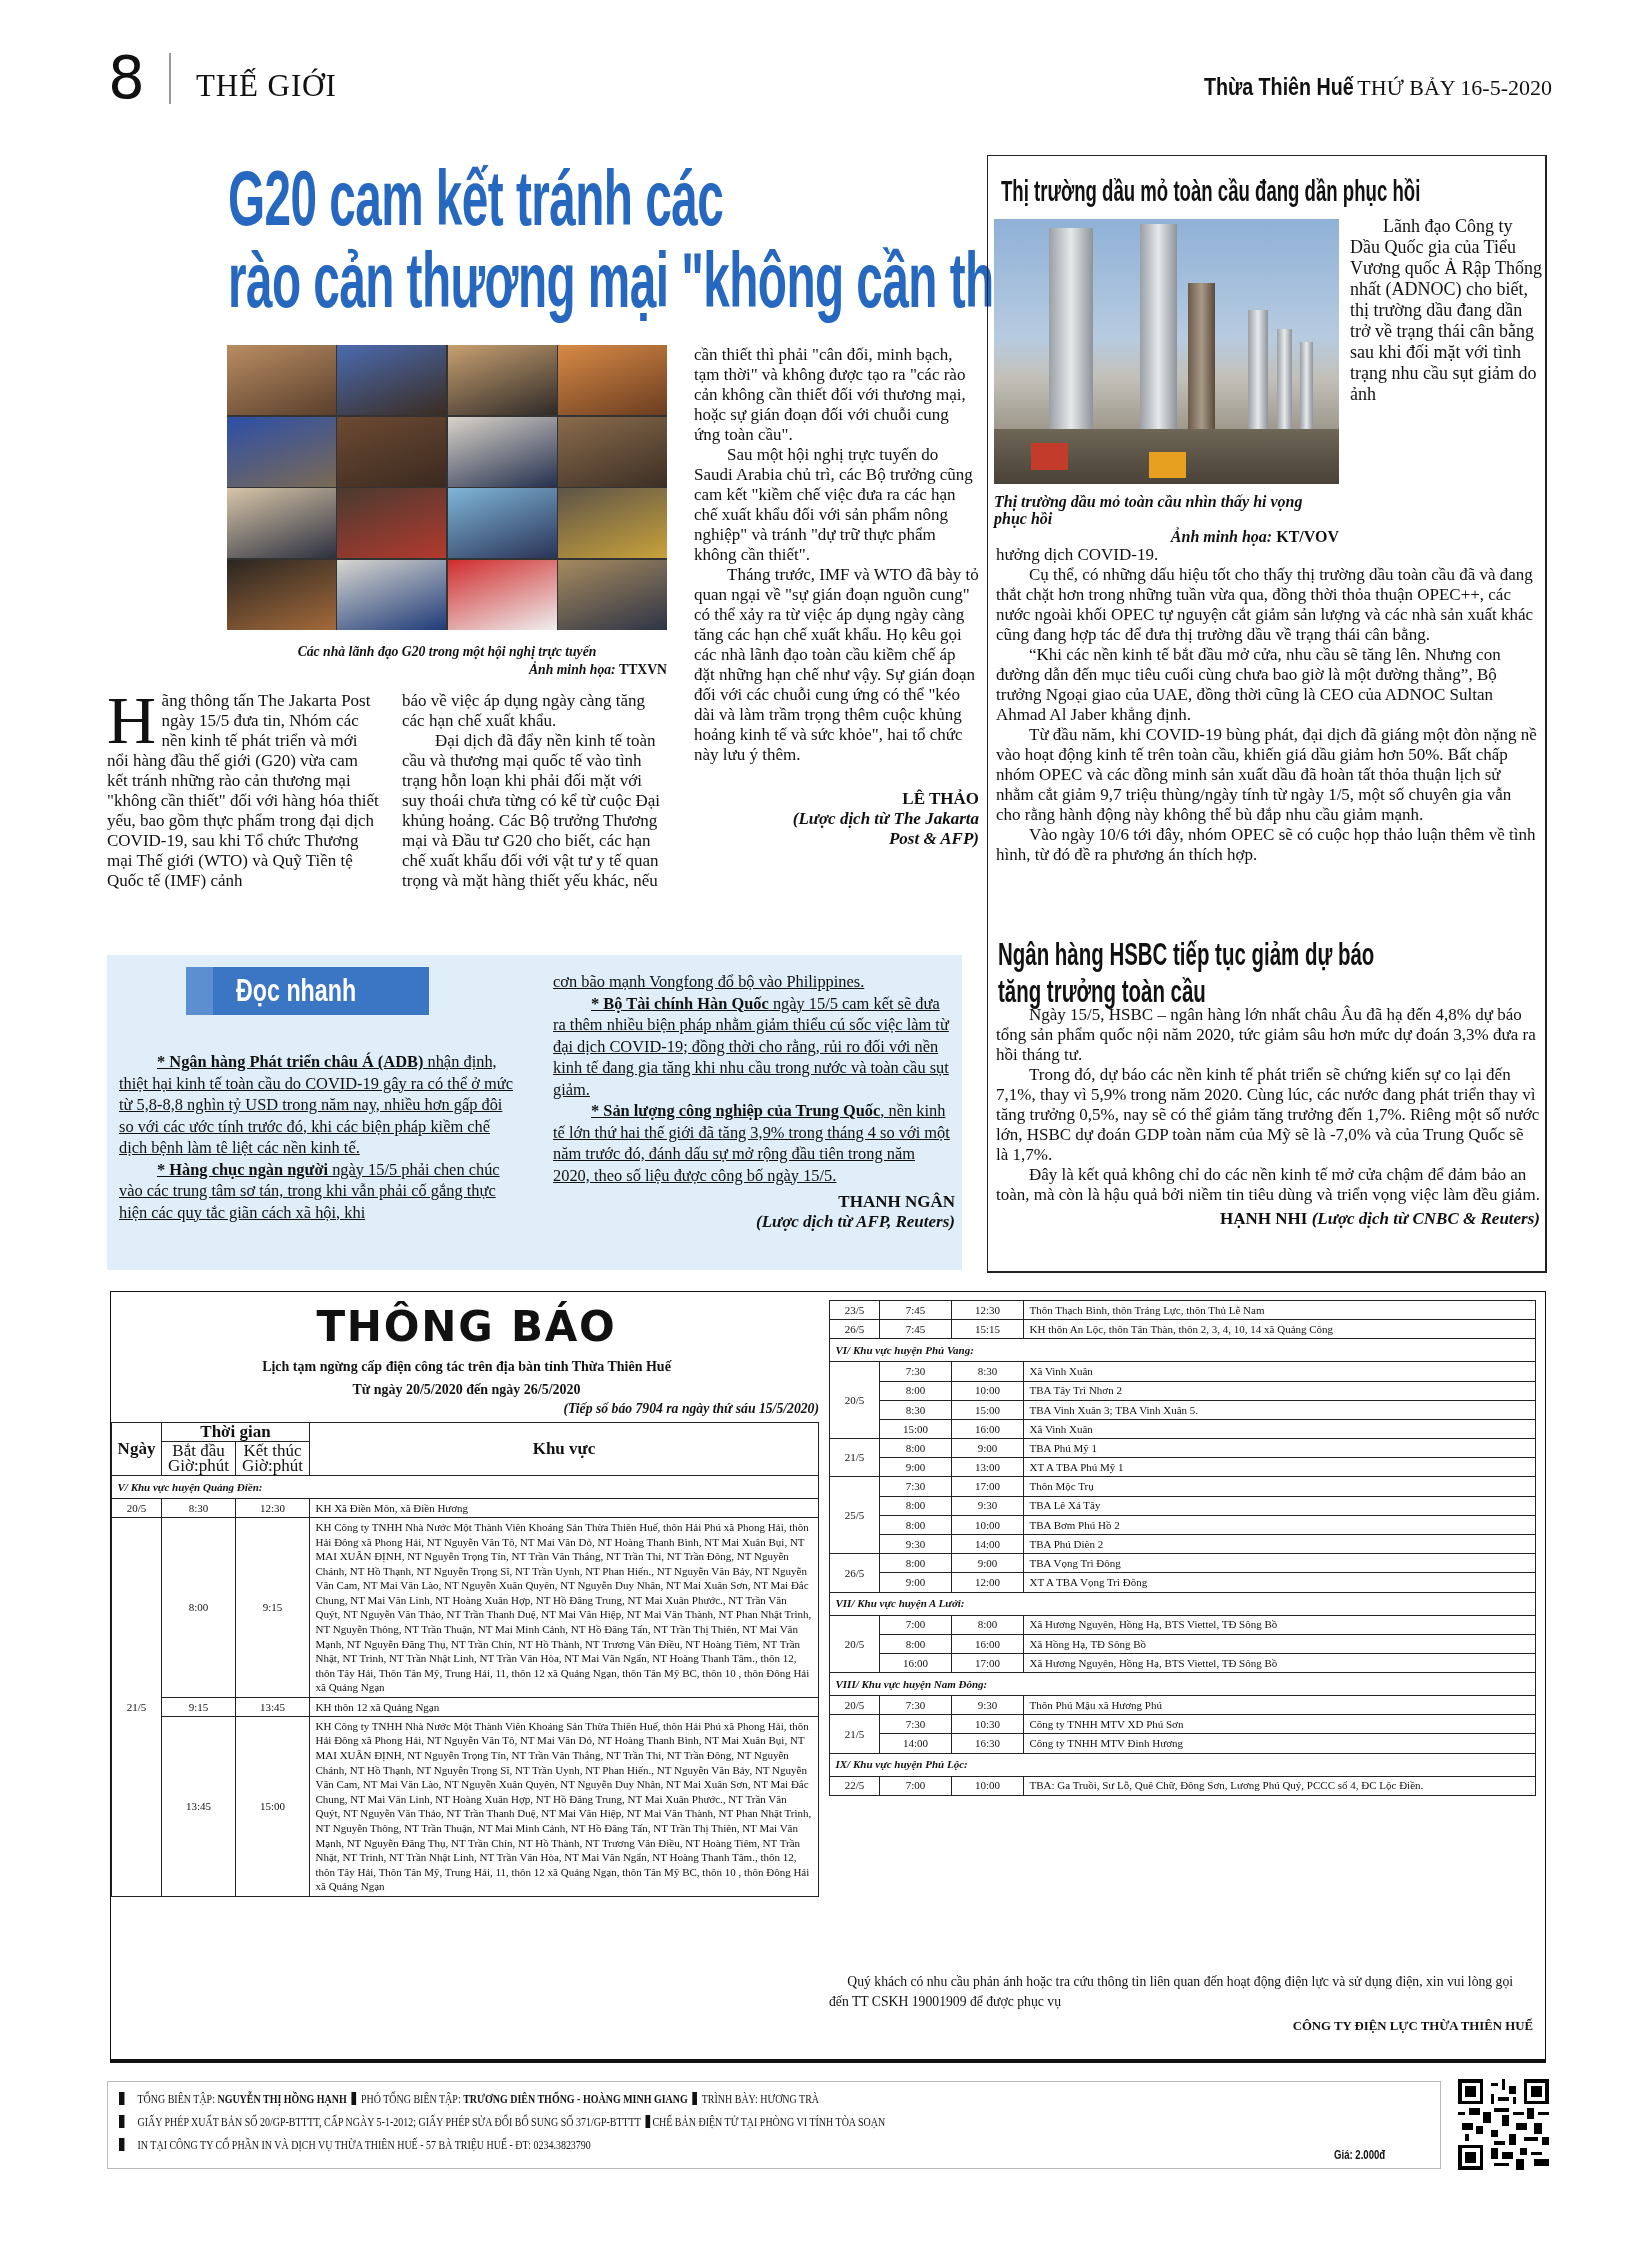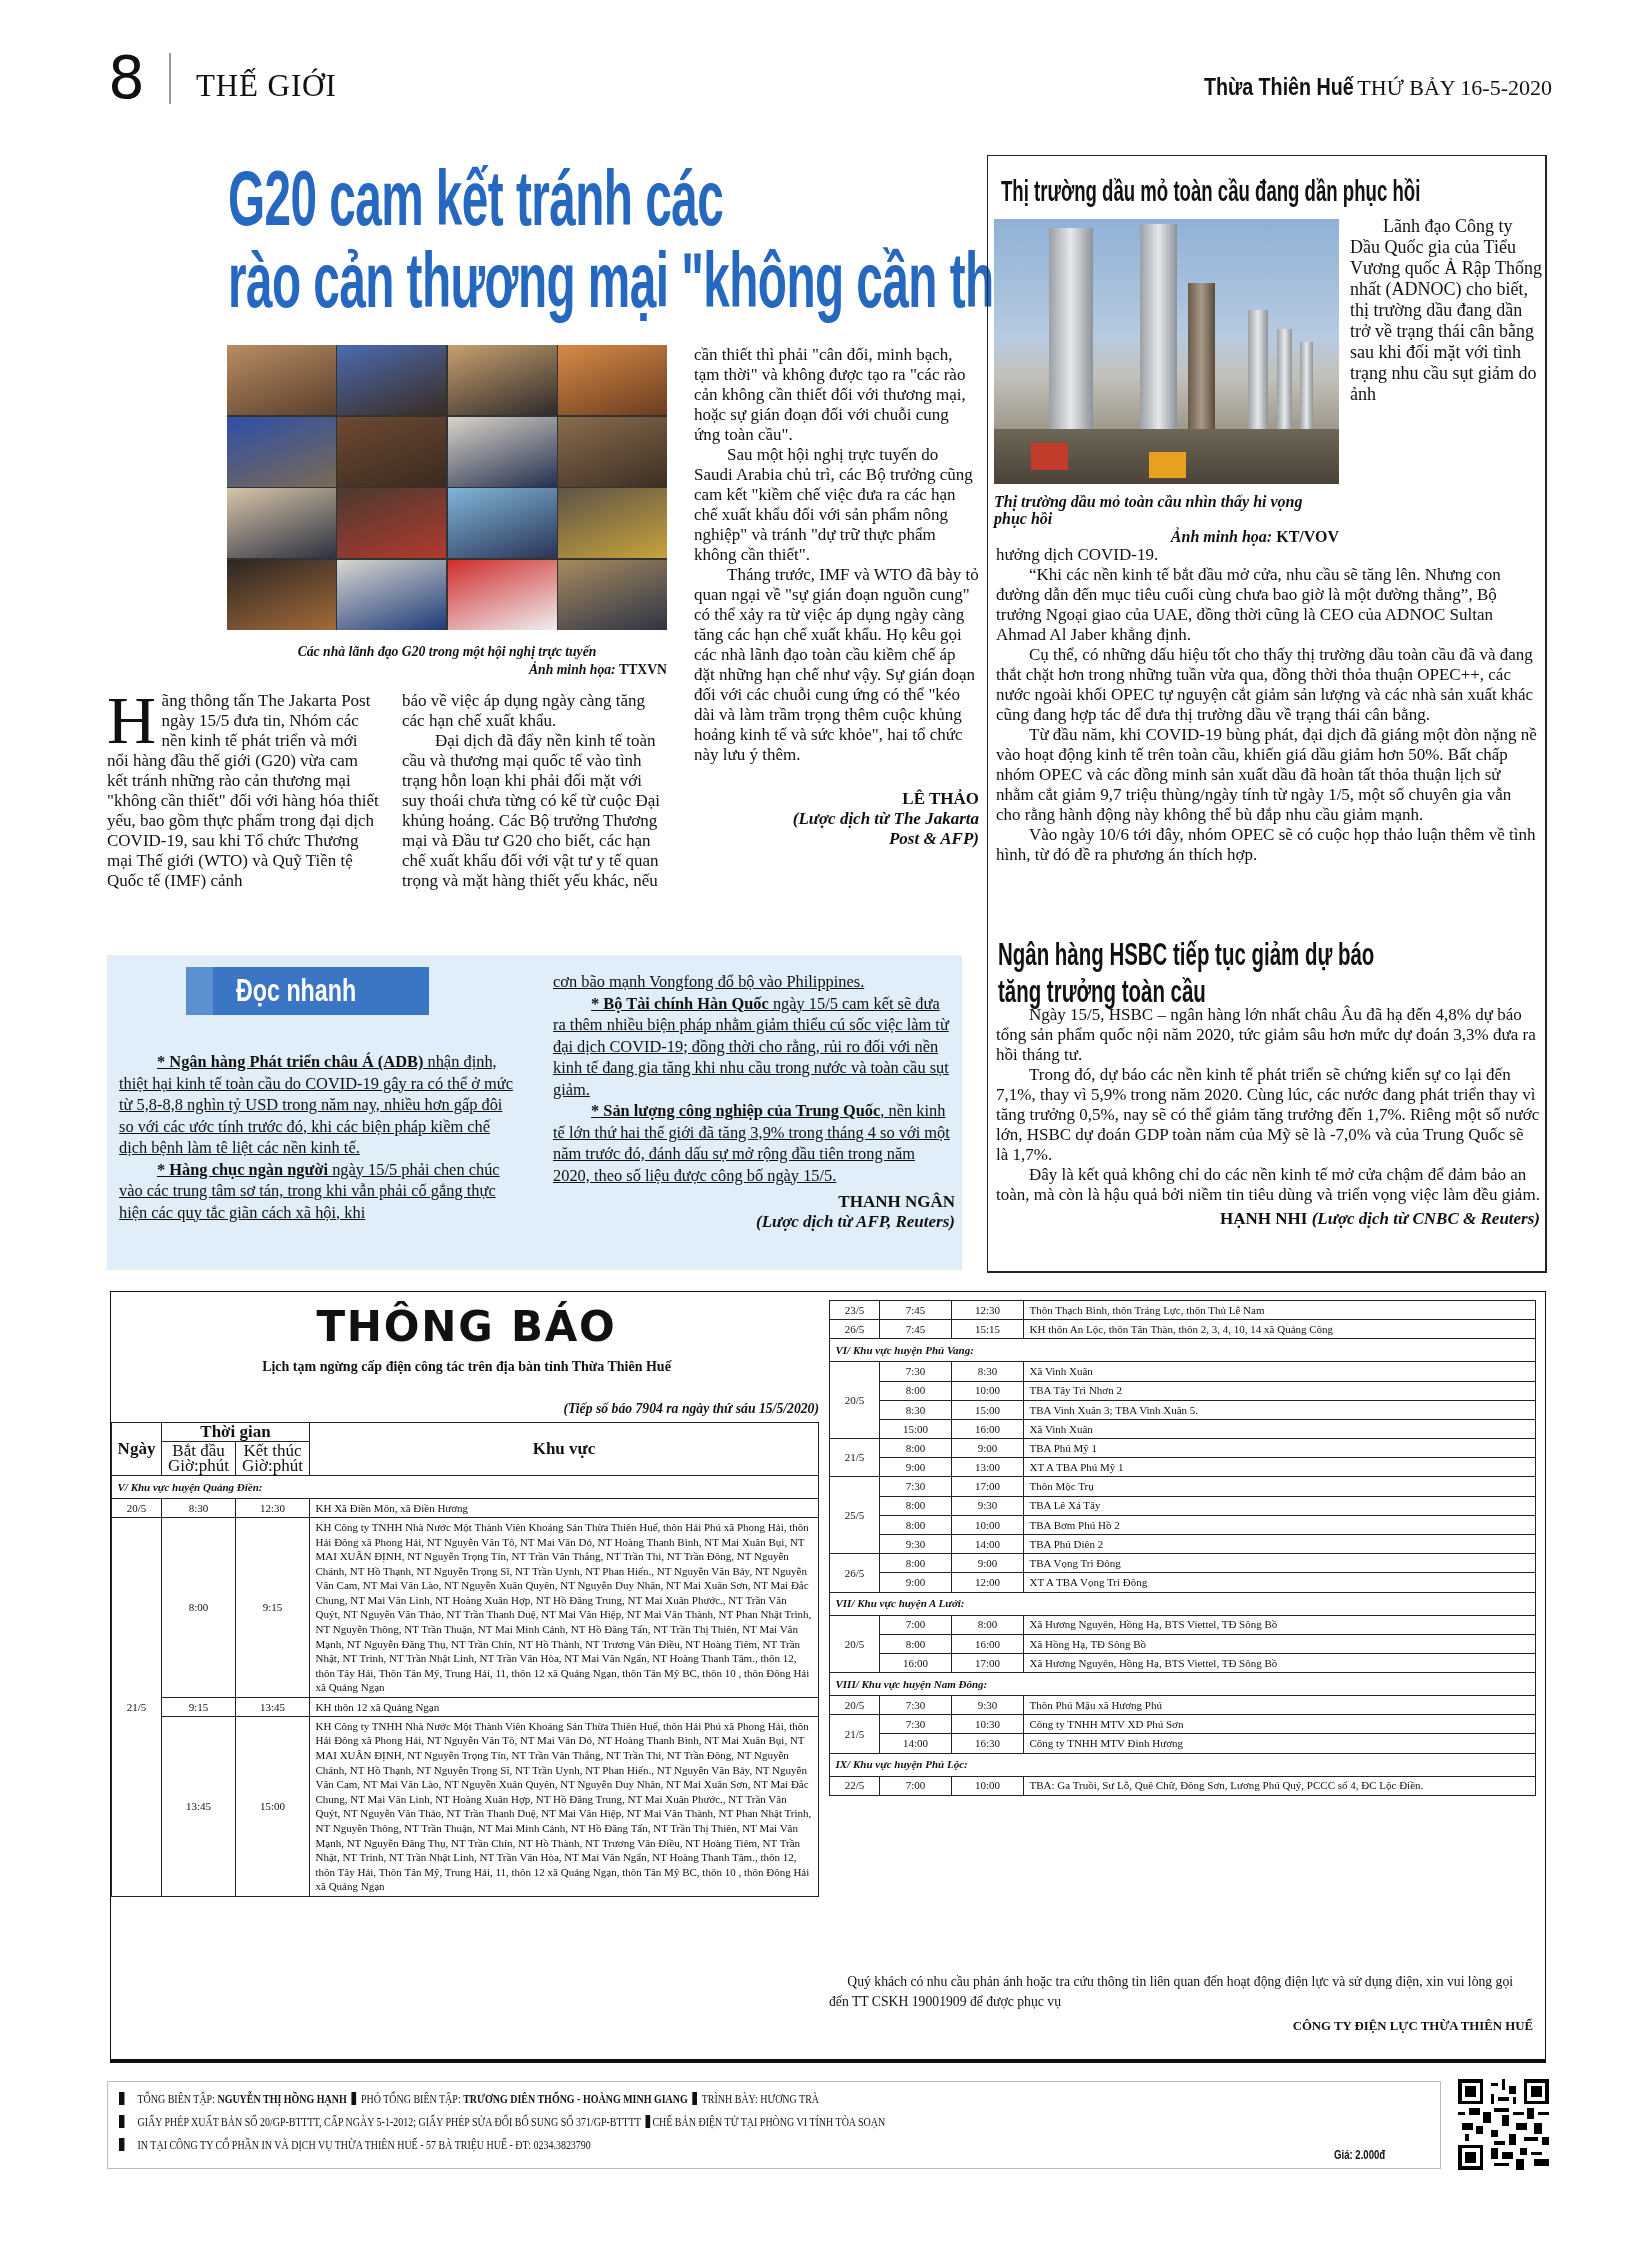--- a/index.html
+++ b/index.html
@@ -186,41 +186,42 @@
 </div>
 <div class="abs cap oilcap">
   <div>Thị trường dầu mỏ toàn cầu nhìn thấy hi vọng phục hồi</div>
   <div class="l2"><span>Ảnh minh họa:</span> <b>KT/VOV</b></div>
 </div>
 <div class="abs body oilside">
   <p style="font-size:18px;line-height:21px;">Lãnh đạo Công ty Dầu Quốc gia của Tiểu Vương quốc Ả Rập Thống nhất (ADNOC) cho biết, thị trường dầu đang dần trở về trạng thái cân bằng sau khi đối mặt với tình trạng nhu cầu sụt giảm do ảnh</p>
 </div>
 <div class="abs body oilbody">
   <p class="ni">hưởng dịch COVID-19.</p>
+  <p>Cụ thể, có những dấu hiệu tốt cho thấy thị trường dầu toàn cầu đã và đang thắt chặt hơn trong những tuần vừa qua, đồng thời thỏa thuận OPEC++, các nước ngoài khối OPEC tự nguyện cắt giảm sản lượng và các nhà sản xuất khác cũng đang hợp tác để đưa thị trường dầu về trạng thái cân bằng.</p>
   <p>“Khi các nền kinh tế bắt đầu mở cửa, nhu cầu sẽ tăng lên. Nhưng con đường dẫn đến mục tiêu cuối cùng chưa bao giờ là một đường thẳng”, Bộ trưởng Ngoại giao của UAE, đồng thời cũng là CEO của ADNOC Sultan Ahmad Al Jaber khẳng định.</p>
-  <p>Cụ thể, có những dấu hiệu tốt cho thấy thị trường dầu toàn cầu đã và đang thắt chặt hơn trong những tuần vừa qua, đồng thời thỏa thuận OPEC++, các nước ngoài khối OPEC tự nguyện cắt giảm sản lượng và các nhà sản xuất khác cũng đang hợp tác để đưa thị trường dầu về trạng thái cân bằng.</p>
   <p>Từ đầu năm, khi COVID-19 bùng phát, đại dịch đã giáng một đòn nặng nề vào hoạt động kinh tế trên toàn cầu, khiến giá dầu giảm hơn 50%. Bất chấp nhóm OPEC và các đồng minh sản xuất dầu đã hoàn tất thỏa thuận lịch sử nhằm cắt giảm 9,7 triệu thùng/ngày tính từ ngày 1/5, một số chuyên gia vẫn cho rằng hành động này không thể bù đắp nhu cầu giảm mạnh.</p>
   <p>Vào ngày 10/6 tới đây, nhóm OPEC sẽ có cuộc họp thảo luận thêm về tình hình, từ đó đề ra phương án thích hợp.</p>
 </div>
 
 <div class="abs hsbc-title">
   <div>Ngân hàng HSBC tiếp tục giảm dự báo</div>
   <div>tăng trưởng toàn cầu</div>
 </div>
 <div class="abs body hsbcbody">
   <p>Ngày 15/5, HSBC – ngân hàng lớn nhất châu Âu đã hạ đến 4,8% dự báo tổng sản phẩm quốc nội năm 2020, tức giảm sâu hơn mức dự đoán 3,3% đưa ra hồi tháng tư.</p>
   <p>Trong đó, dự báo các nền kinh tế phát triển sẽ chứng kiến sự co lại đến 7,1%, thay vì 5,9% trong năm 2020. Cùng lúc, các nước đang phát triển thay vì tăng trưởng 0,5%, nay sẽ có thể giảm tăng trưởng đến 1,7%. Riêng một số nước lớn, HSBC dự đoán GDP toàn năm của Mỹ sẽ là -7,0% và của Trung Quốc sẽ là 1,7%.</p>
   <p>Đây là kết quả không chỉ do các nền kinh tế mở cửa chậm để đảm bảo an toàn, mà còn là hậu quả bởi niềm tin tiêu dùng và triển vọng việc làm đều giảm.</p>
   <div class="sign" style="margin-top:3.7px;"><span>HẠNH NHI</span> <i>(Lược dịch từ CNBC &amp; Reuters)</i></div>
 </div>
 
 <div class="abs notice"></div>
 <div class="abs n-title">THÔNG BÁO</div>
 <div class="abs n-sub">
   <div>Lịch tạm ngừng cấp điện công tác trên địa bàn tỉnh Thừa Thiên Huế</div>
+  <div>Từ ngày  20/5/2020 đến ngày 26/5/2020</div>
 </div>
 <div class="abs n-cont">(Tiếp số báo 7904 ra ngày thứ sáu 15/5/2020)</div>
 
 <div class="abs tleft">
   <table class="sched" id="tleft">
     <thead>
       <tr>
         <th rowspan="2" style="width:37px">Ngày</th>
         <th colspan="2">Thời gian</th>
         <th rowspan="2">Khu vực</th>

